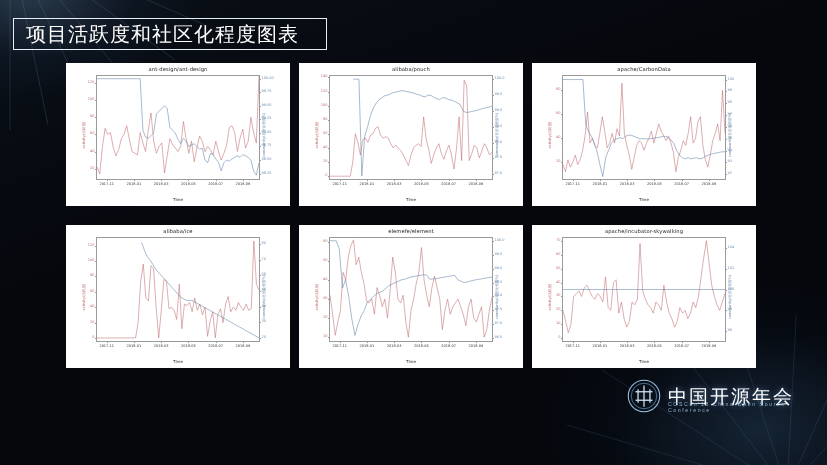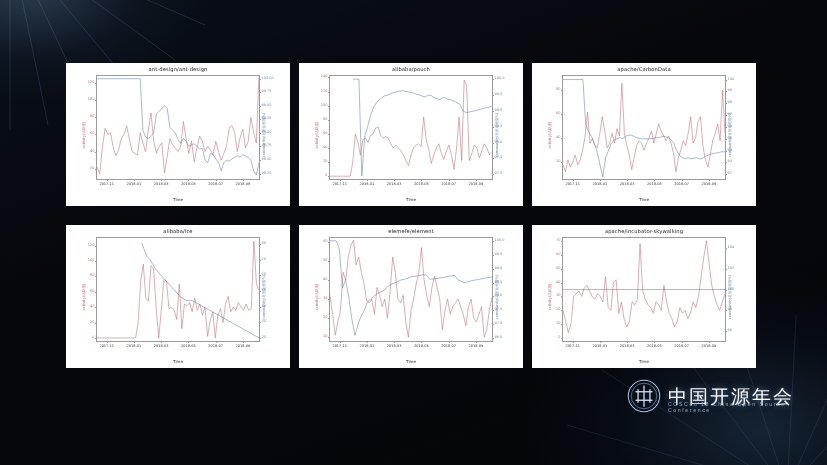--- a/index.html
+++ b/index.html
@@ -142,20 +142,23 @@
       <line x1="240" y1="175" x2="20" y2="110"></line>
       <line x1="240" y1="175" x2="55" y2="55"></line>
       <line x1="240" y1="175" x2="110" y2="5"></line>
       <line x1="240" y1="175" x2="180" y2="-10"></line>
       <line x1="240" y1="175" x2="250" y2="-15"></line>
       <line x1="240" y1="175" x2="300" y2="40"></line>
       <line x1="240" y1="175" x2="300" y2="110"></line>
     </g>
   </svg>
 
+  <div id="title-box">
+    <span id="title-text">项目活跃度和社区化程度图表</span>
+  </div>
 
   <div id="grid">
       <div class="panel">
         <div class="ctitle">ant-design/ant-design</div>
         <div class="plot">
           <svg viewBox="0 0 164 105" preserveAspectRatio="none">
             <path d="M0.00 92.75 L2.73 99.75 L5.47 72.63 L8.20 53.38 L10.93 59.50 L13.67 57.75 L16.40 72.63 L19.13 81.38 L21.87 75.25 L24.60 63.88 L27.33 59.50 L30.07 50.75 L32.80 64.75 L35.53 77.00 L38.27 78.75 L41.00 80.50 L43.73 57.75 L46.47 68.25 L49.20 77.00 L51.93 55.13 L54.67 37.63 L57.40 66.50 L60.13 78.75 L62.87 71.75 L65.60 68.25 L68.33 98.88 L71.07 81.38 L73.80 63.88 L76.53 70.00 L79.27 73.50 L82.00 77.00 L84.73 71.75 L87.47 46.38 L90.20 63.88 L92.93 78.75 L95.67 66.50 L98.40 87.50 L101.13 73.50 L103.87 61.25 L106.60 66.50 L109.33 77.00 L112.07 71.75 L114.80 75.25 L117.53 80.50 L120.27 66.50 L123.00 77.00 L125.73 85.75 L128.47 78.75 L131.20 70.88 L133.93 52.50 L136.67 50.75 L139.40 57.75 L142.13 77.00 L144.87 63.00 L147.60 54.25 L150.33 73.50 L153.07 66.50 L155.80 42.00 L158.53 57.75 L161.27 68.25 L164.00 0.00" fill="none" stroke="#c0696d" stroke-width="0.55" stroke-linejoin="round"></path>
             <path d="M0.00 2.76 L2.73 2.76 L5.47 2.76 L8.20 2.76 L10.93 2.76 L13.67 2.76 L16.40 2.76 L19.13 2.76 L21.87 2.76 L24.60 2.76 L27.33 2.76 L30.07 2.76 L32.80 2.76 L35.53 2.76 L38.27 2.76 L41.00 2.76 L43.73 2.76 L46.47 55.26 L49.20 62.45 L51.93 63.55 L54.67 60.79 L57.40 58.03 L60.13 38.68 L62.87 35.92 L65.60 33.16 L68.33 30.39 L71.07 33.16 L73.80 52.50 L76.53 55.26 L79.27 58.03 L82.00 64.66 L84.73 69.08 L87.47 63.55 L90.20 66.32 L92.93 71.84 L95.67 70.18 L98.40 69.08 L101.13 71.84 L103.87 74.61 L106.60 73.50 L109.33 85.66 L112.07 88.42 L114.80 79.03 L117.53 80.13 L120.27 84.55 L123.00 87.87 L125.73 96.71 L128.47 88.42 L131.20 85.66 L133.93 86.76 L136.67 84.55 L139.40 82.89 L142.13 81.24 L144.87 82.89 L147.60 80.13 L150.33 81.24 L153.07 82.89 L155.80 85.66 L158.53 96.71 L161.27 101.13 L164.00 88.42" fill="none" stroke="#5b7fa6" stroke-width="0.55" stroke-linejoin="round"></path>
           </svg>
           <div class="ytick" style="top: 90%;">20</div>

